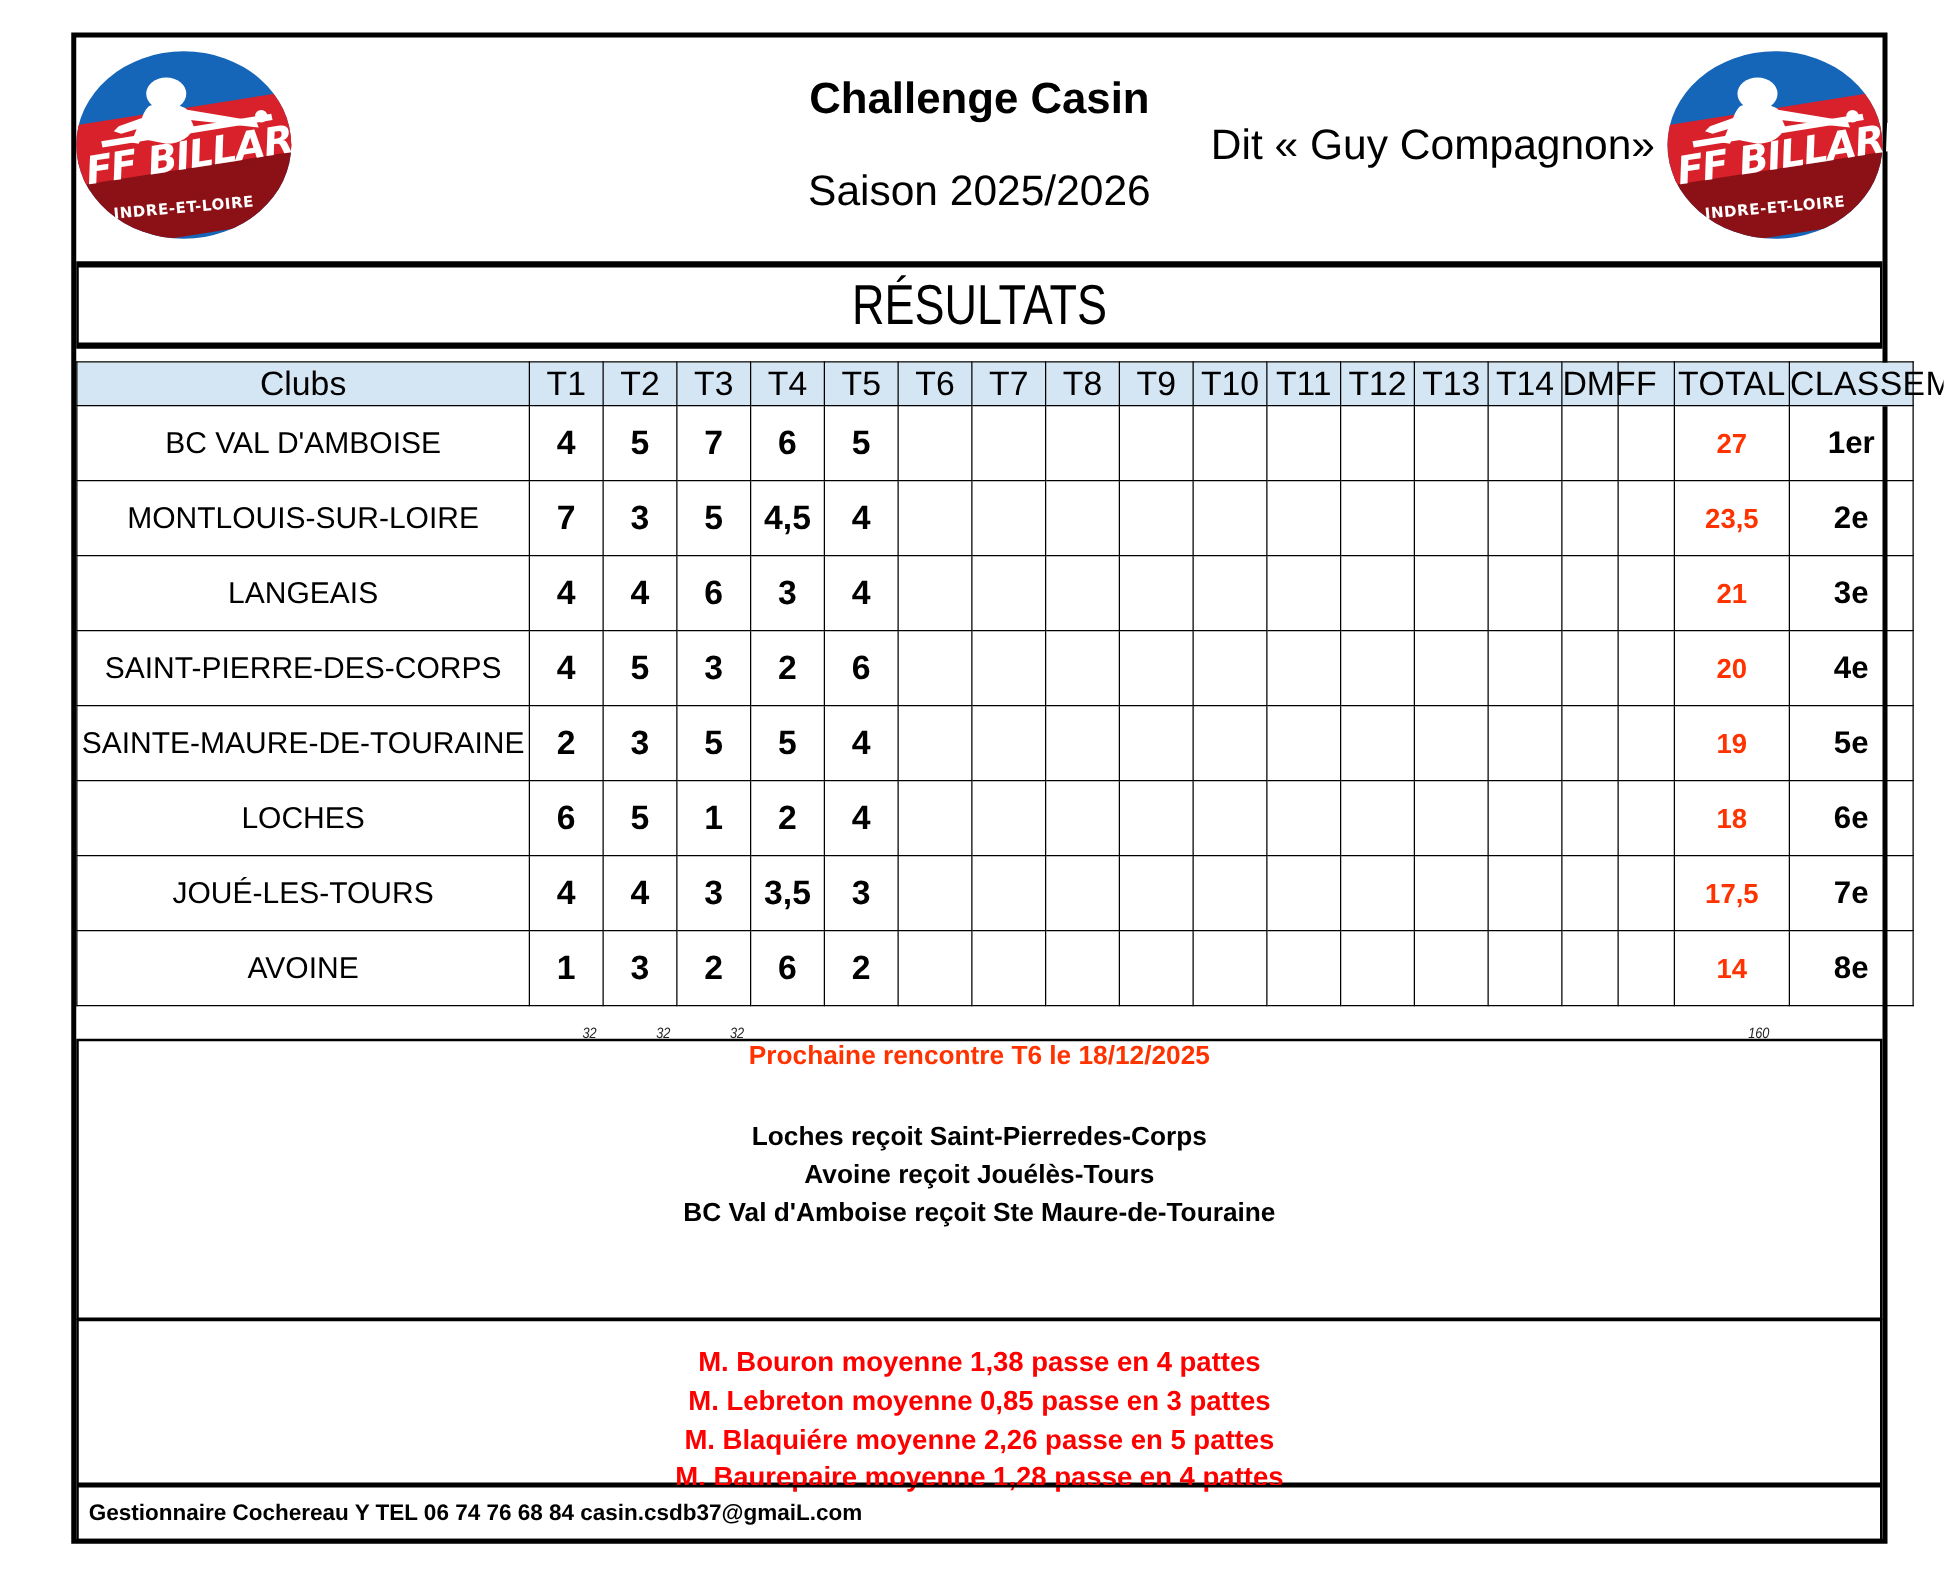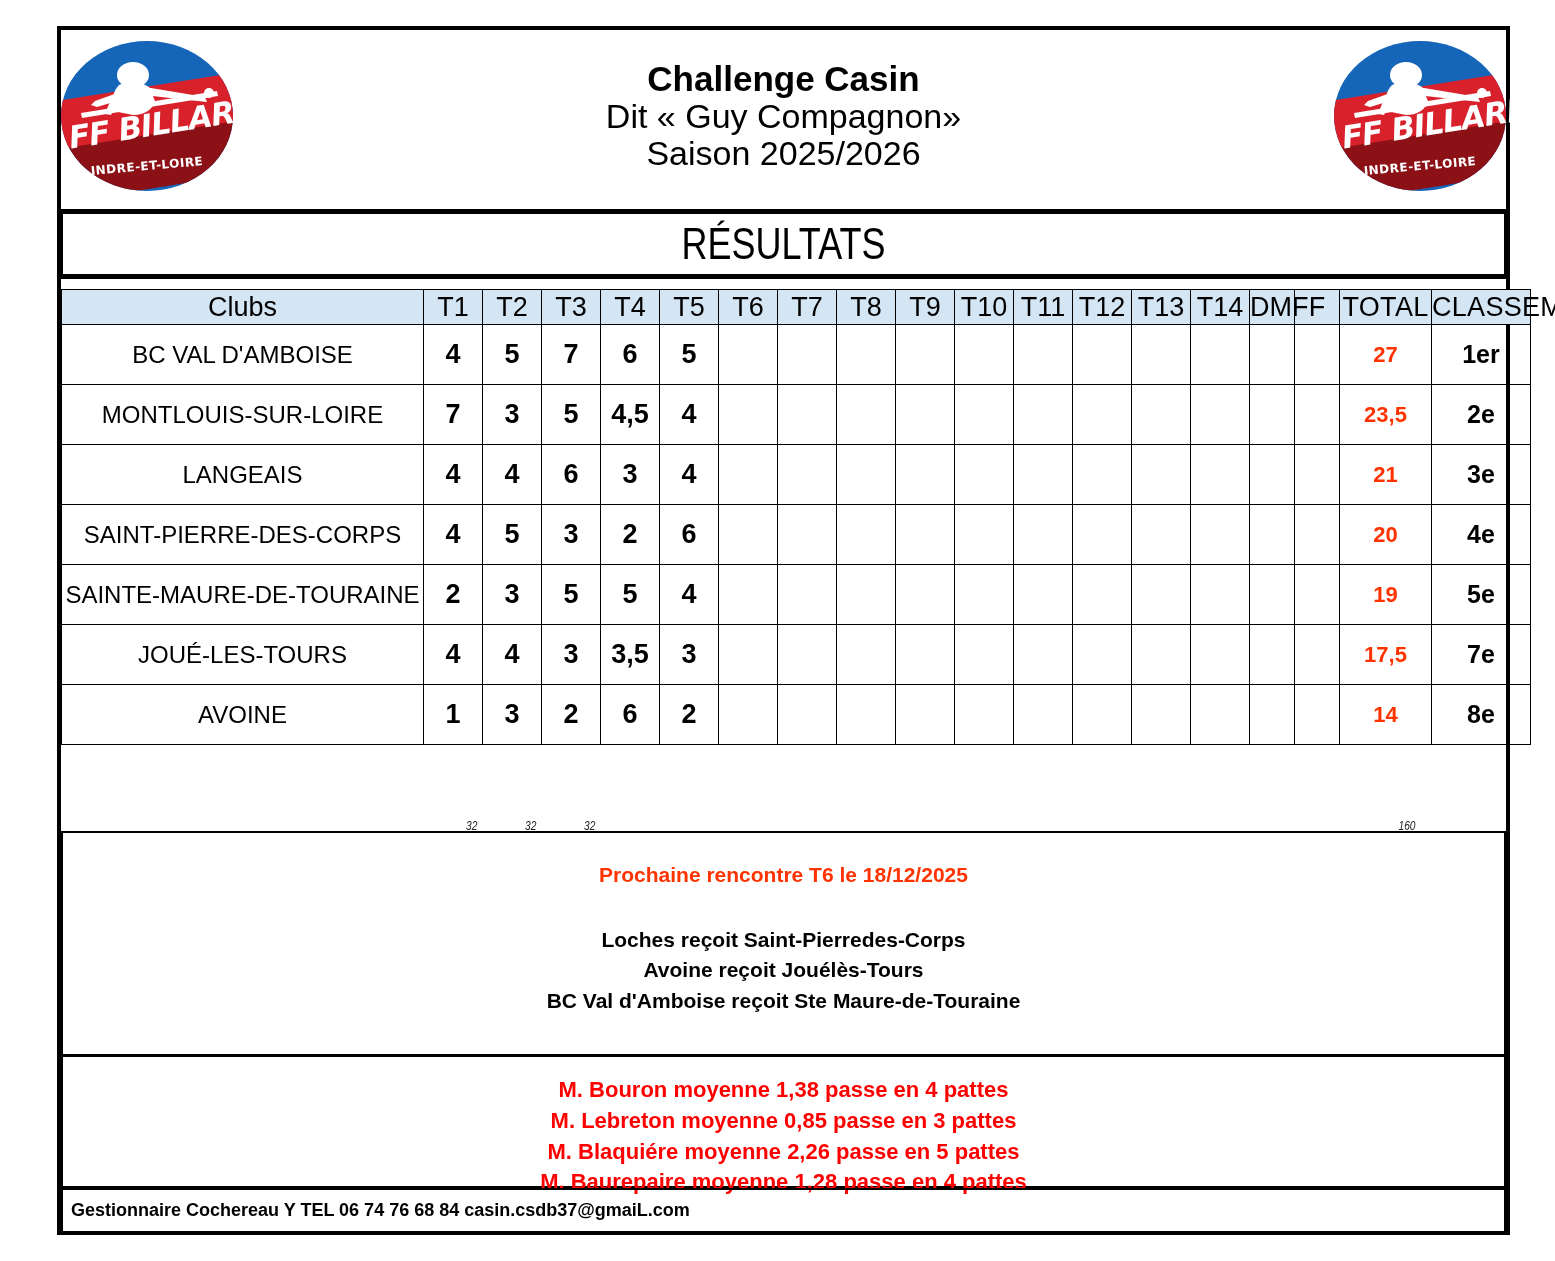--- a/index.html
+++ b/index.html
@@ -125,20 +125,21 @@
     padding: 0 10px;
   }
   .title-line1 {
     font-size: 35px;
     font-weight: bold;
     letter-spacing: 0px;
   }
   .title-line2 {
     font-size: 34px;
     font-weight: normal;
+    text-align: right;
   }
   .title-line3 {
     font-size: 34px;
     font-weight: normal;
   }
 
   
   .results-band {
     position: absolute;
     left: 61px;
@@ -249,21 +250,20 @@
     position: absolute;
     left: 61px;
     width: 1445px;
     border: 2px solid #000000;
     box-sizing: border-box;
     text-align: center;
   }
   .panel-next {
     top: 831px;
     height: 225px;
-    padding-top: 30px;
   }
   .next-headline {
     color: #ff3300;
     font-weight: bold;
     font-size: 21px;
     margin-bottom: 38px;
   }
   .fixture {
     font-weight: bold;
     font-size: 21px;
@@ -504,20 +504,41 @@
           <td class="score"></td>
           <td class="score"></td>
           <td class="score"></td>
           <td class="score"></td>
           <td class="score"></td>
           <td class="score"></td>
           <td class="total">19</td>
           <td class="rank">5e</td>
         </tr>
         <tr>
+          <td class="club">LOCHES</td>
+          <td class="score">6</td>
+          <td class="score">5</td>
+          <td class="score">1</td>
+          <td class="score">2</td>
+          <td class="score">4</td>
+          <td class="score"></td>
+          <td class="score"></td>
+          <td class="score"></td>
+          <td class="score"></td>
+          <td class="score"></td>
+          <td class="score"></td>
+          <td class="score"></td>
+          <td class="score"></td>
+          <td class="score"></td>
+          <td class="score"></td>
+          <td class="score"></td>
+          <td class="total">18</td>
+          <td class="rank">6e</td>
+        </tr>
+        <tr>
           <td class="club">JOUÉ-LES-TOURS</td>
           <td class="score">4</td>
           <td class="score">4</td>
           <td class="score">3</td>
           <td class="score">3,5</td>
           <td class="score">3</td>
           <td class="score"></td>
           <td class="score"></td>
           <td class="score"></td>
           <td class="score"></td>

